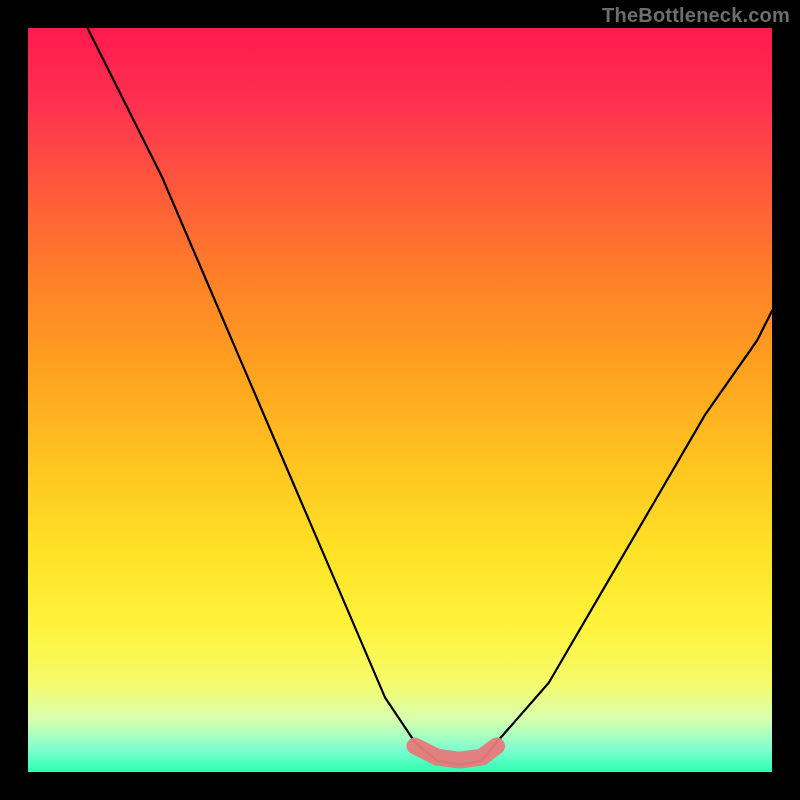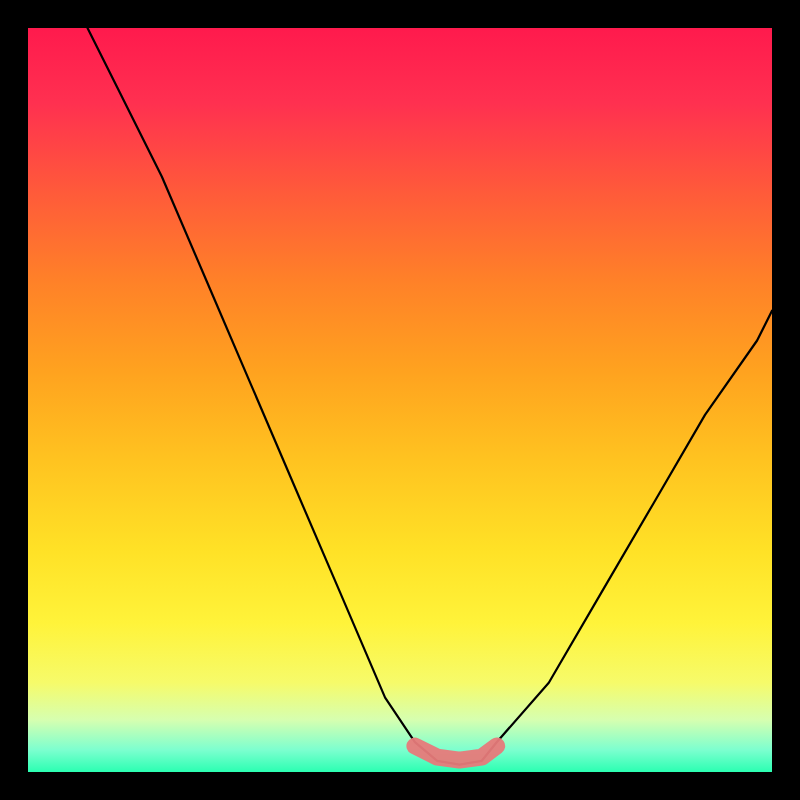--- a/index.html
+++ b/index.html
@@ -63,13 +63,14 @@
 <body>
 
 <div class="frame">
   <div class="plot-area">
     <div class="gradient"></div>
     <svg class="curve" viewBox="0 0 744 744" preserveAspectRatio="none">
       <path d="M59.5 0.0 L89.3 59.5 L133.9 148.8 L178.6 253.0 L223.2 357.1 L267.8 461.3 L312.5 565.4 L357.1 669.6 L386.9 714.2 L409.2 732.8 L431.5 736.6 L453.8 732.8 L468.7 714.2 L520.8 654.7 L572.9 565.4 L625.0 476.2 L677.0 386.9 L729.1 312.5 L744.0 282.7" id="curve-path" fill="none" stroke="#000" stroke-width="2.2" stroke-linecap="round" stroke-linejoin="round"></path>
       <path d="M386.9 718.0 L409.2 729.1 L431.5 732.1 L453.8 729.1 L468.7 718.0" id="highlight-path" fill="none" stroke="#e77a7a" stroke-width="17" stroke-linecap="round" stroke-linejoin="round" opacity="0.95"></path>
     </svg>
   </div>
+  <div class="watermark">TheBottleneck.com</div>
 </div>
 
 </body></html>

